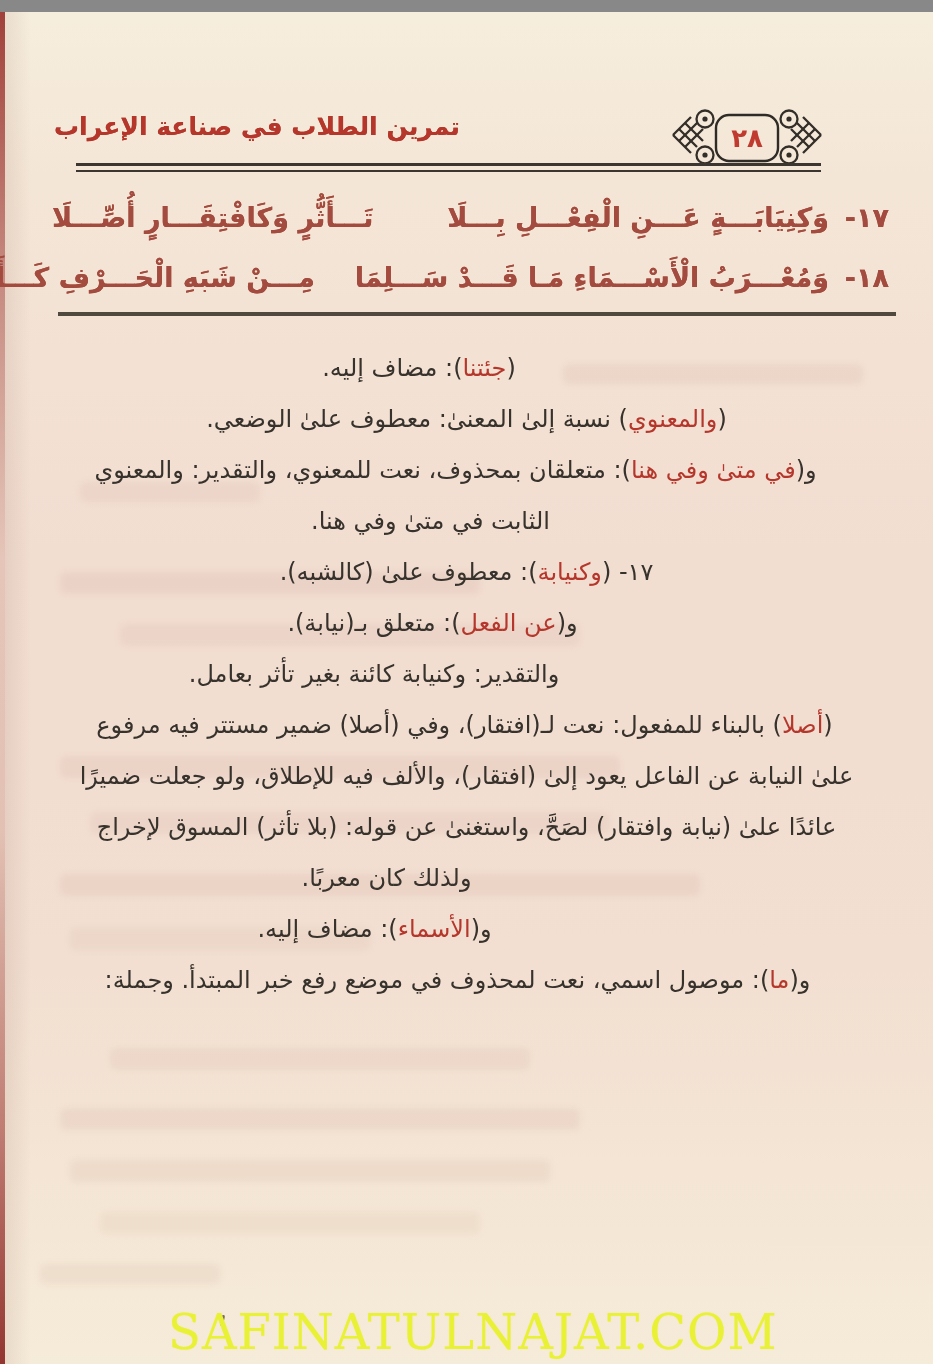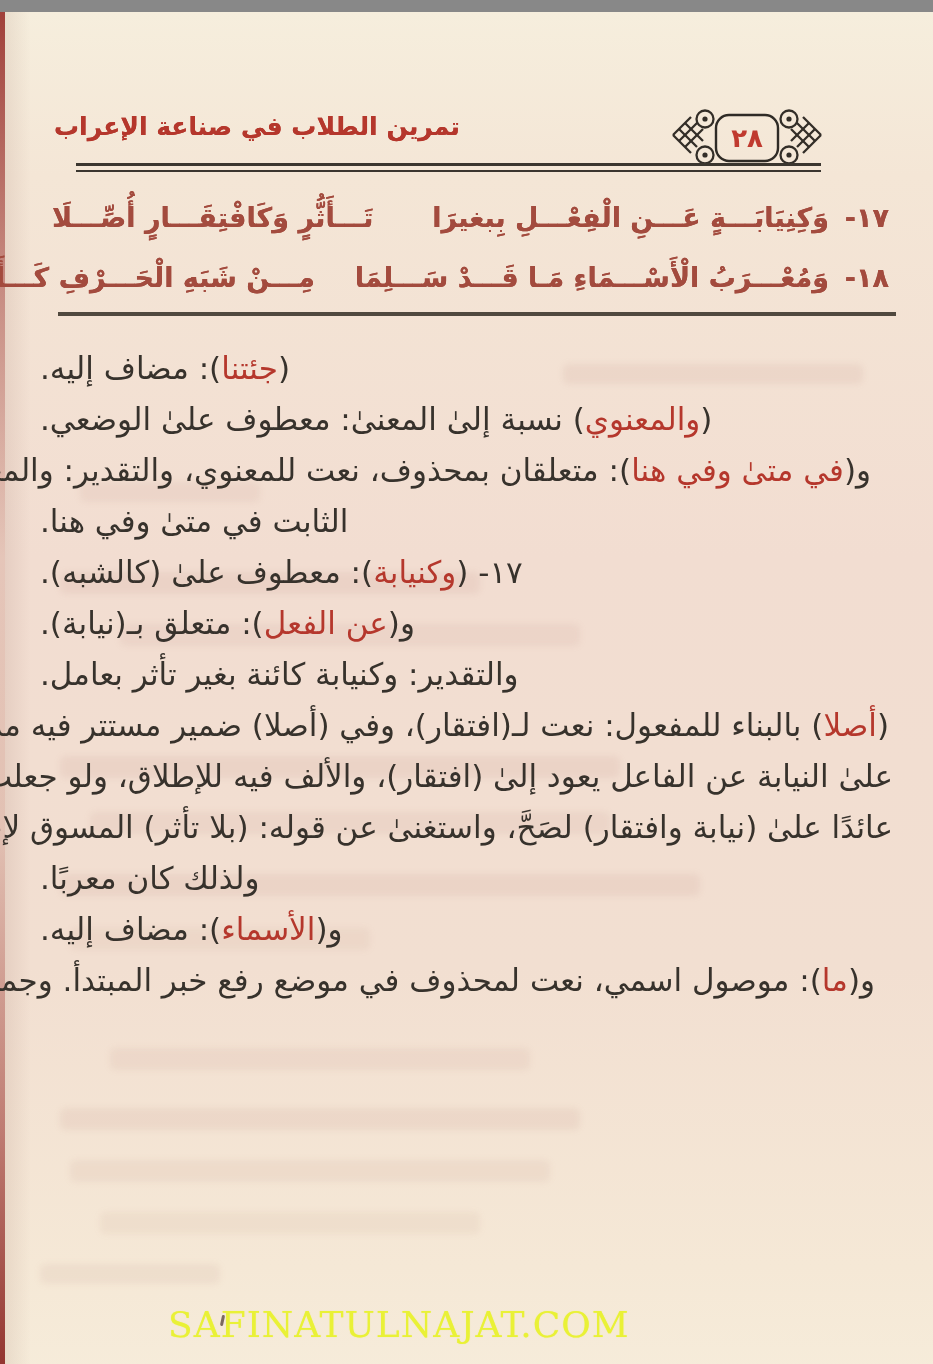--- a/index.html
+++ b/index.html
@@ -47,28 +47,28 @@
   .verse-divider{
     position:absolute;top:300px;left:58px;width:838px;height:3.5px;
     background:#50493f;
   }
   .body-text{
     position:absolute;top:331px;right:40px;left:40px;
     direction:rtl;color:#37322c;
   }
   .bline{
     height:51px;line-height:51px;
-    font-size:31px;text-align:left;white-space:nowrap;
+    font-size:24px;text-align:center;white-space:nowrap;
   }
   .kw{color:#b5372c;}
   .watermark{
     position:absolute;top:1292px;left:168px;
     direction:ltr;
     font-family:"DejaVu Serif",serif;
-    font-size:36px;letter-spacing:1px;
+    font-size:48px;letter-spacing:1px;
     color:#e9f136;
     text-shadow:0 0 1px rgba(233,241,54,.6);
   }
   .ghost{
     position:absolute;border-radius:6px;
     filter:blur(3px);
     pointer-events:none;
   }
   .speck{
     position:absolute;top:1303px;left:221px;width:3px;height:11px;
@@ -113,21 +113,21 @@
     <use href="#knot"></use>
     <use href="#knot" transform="translate(152 0) scale(-1 1)"></use>
     <rect x="45" y="11" width="62" height="46" rx="13" fill="none" stroke="#2f2b26" stroke-width="2.4"></rect>
     <text x="76" y="43" text-anchor="middle" font-size="26" font-weight="bold" fill="#c03a2f" font-family="DejaVu Sans, sans-serif">٢٨</text>
   </svg>
 
   <div class="header-rule"></div>
 
   <div class="verse verse-17">
     <span class="vnum">١٧-</span>
-    <span>وَكِنِيَابَـــةٍ عَـــنِ الْفِعْـــلِ بِبغيرَا</span>
+    <span>وَكِنِيَابَـــةٍ عَـــنِ الْفِعْـــلِ بِـــلَا</span>
     <span class="spacer"></span>
     <span>تَـــأَثُّرٍ وَكَافْتِقَـــارٍ أُصِّـــلَا</span>
   </div>
   <div class="verse verse-18">
     <span class="vnum">١٨-</span>
     <span>وَمُعْـــرَبُ الْأَسْـــمَاءِ مَـا قَـــدْ سَـــلِمَا</span>
     <span class="spacer"></span>
     <span>مِـــنْ شَبَهِ الْحَـــرْفِ كَـــأَرْضٍ وَسُـــمَا</span>
   </div>
 

